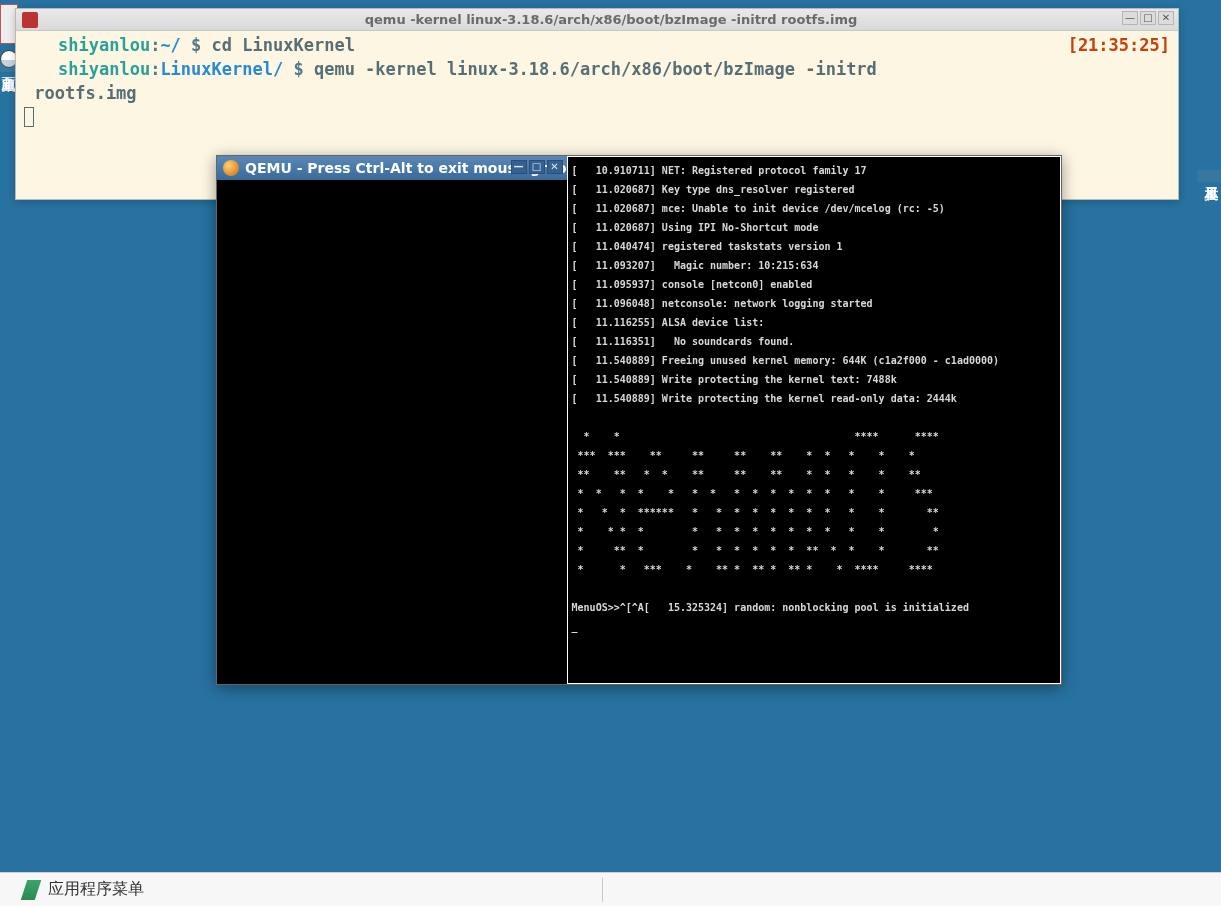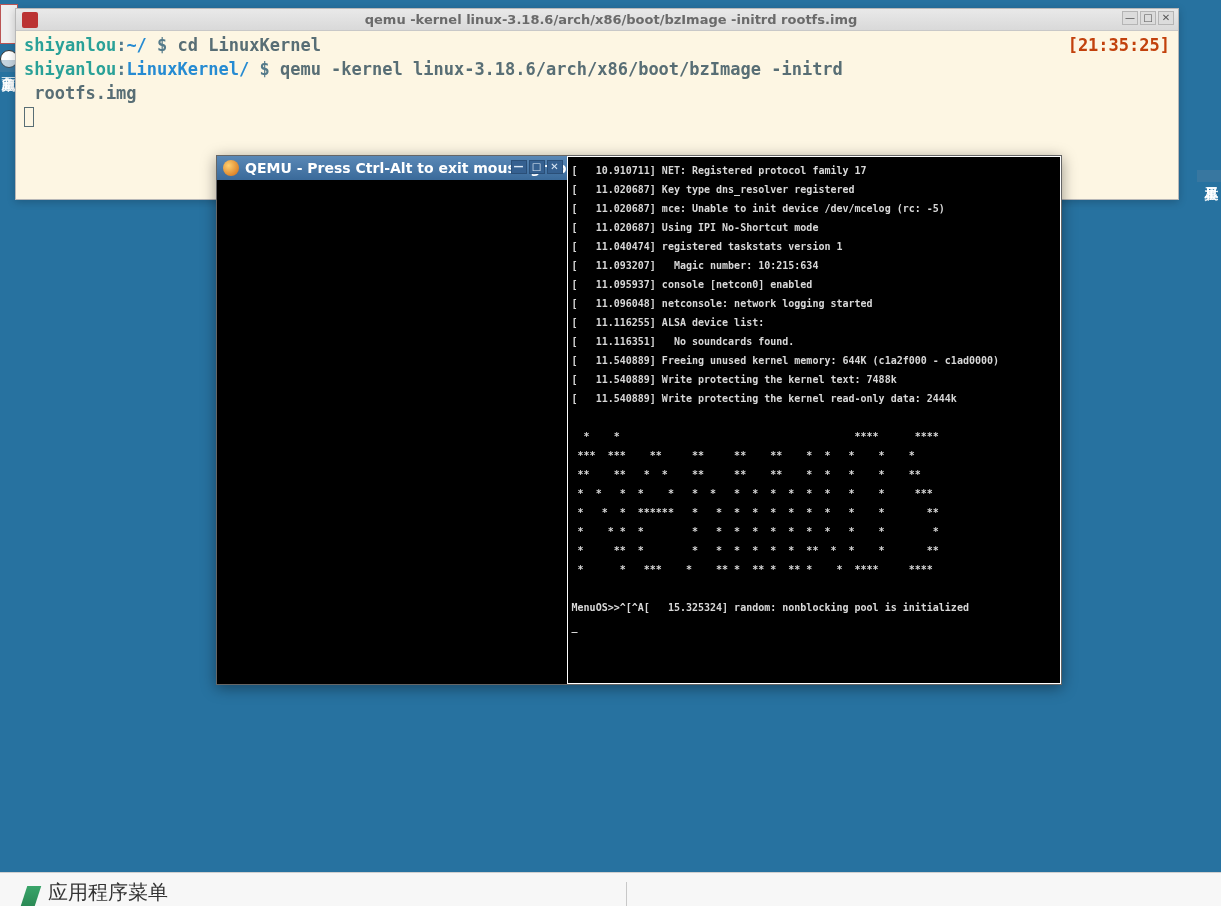--- a/index.html
+++ b/index.html
@@ -56,21 +56,21 @@
   .win-btn {
     width: 16px; height: 14px; background: #dcdcdc; border: 1px solid #b5b5b5;
     font-size: 10px; line-height: 12px; text-align: center; color: #555;
   }
   .term-body {
     padding: 2px 8px 22px 8px;
     font-family: "DejaVu Sans Mono","Liberation Mono",monospace;
     font-size: 17px; line-height: 24px; font-weight: bold;
     color: #586e75; white-space: pre; overflow: hidden;
   }
-  .prompt-user { color: #2aa198; font-weight: bold; }
+  .prompt-user { color: #2aa198; font-weight: bold; margin-left: 34px; }
   .prompt-path { color: #268bd2; font-weight: bold; }
   .prompt-sym  { color: #547a8a; }
   .timestamp { float: right; color: #c2410c; }
   .cursor-box {
     display: inline-block; width: 10px; height: 20px;
     border: 1.5px solid #586e75; vertical-align: text-bottom;
   }
   
   .qemu-window {
     position: absolute; left: 216px; top: 155px; width: 846px; height: 530px;
@@ -96,21 +96,21 @@
     font-size: 10px; line-height: 19px; font-weight: bold;
     padding: 4px 8px 6px 4px;
     border: 1px solid #ffffff;
     white-space: pre;
     overflow: hidden;
   }
   
   .panel {
     position: absolute; left: 0; bottom: 0; width: 1221px; height: 34px;
     background: #f7f7f7; border-top: 1px solid #d0d0d0;
-    display: flex; align-items: flex-end; font-size: 20px; color: #333;
+    display: flex; align-items: center; font-size: 16px; color: #333;
   }
   .panel .menu-icon {
     width: 14px; height: 20px; margin: 0 10px 0 24px;
     transform: skewX(-18deg);
     background: linear-gradient(#3aa56a,#2b8a55);
   }
   .panel .divider { width: 1px; height: 24px; background: #c8c8c8; margin: 0 6px; }
   .panel .spacer { flex: 0 0 452px; }
 </style>
 </head>

